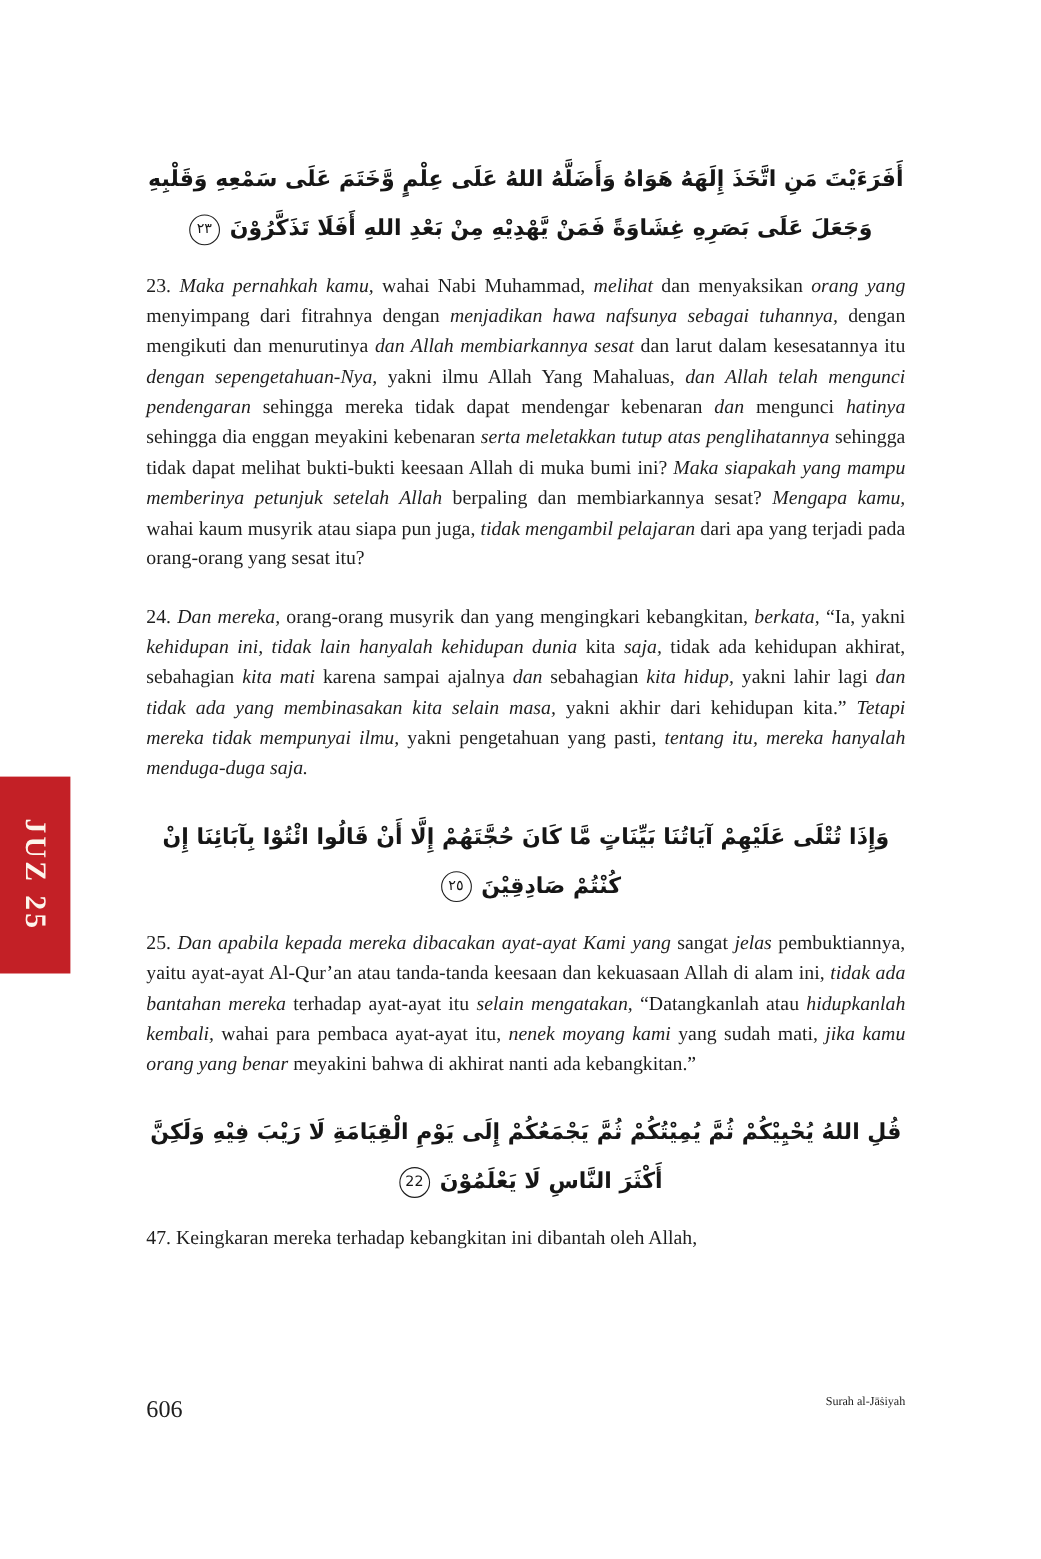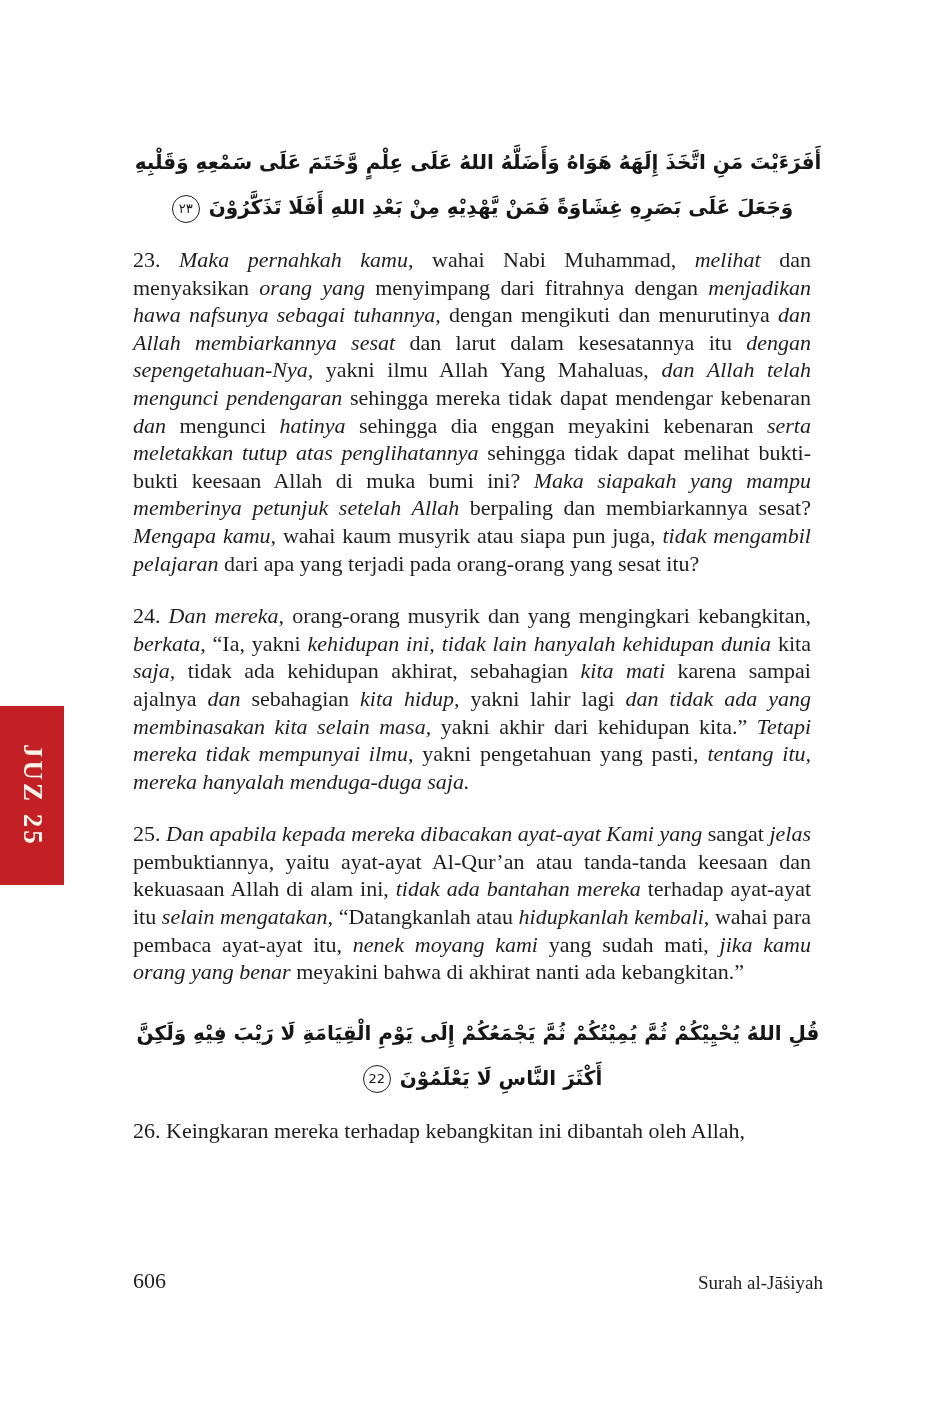--- a/index.html
+++ b/index.html
@@ -48,23 +48,23 @@
     font-size: 13px;
     font-weight: normal;
     text-align: center;
     vertical-align: middle;
     margin: 0 9px;
   }
 
   
   .para {
     text-align: justify;
-    font-size: 22px;
+    font-size: 18px;
     line-height: 27.6px;
-    margin: 0 12px 25px 0;
+    margin: 0 0 25px 0;
   }
   .para em { font-style: italic; }
 
   
   .juz-tab {
     position: absolute;
     left: 0;
     top: 706px;
     width: 64px;
     height: 179px;
@@ -85,44 +85,45 @@
   }
 
   
   .page-footer {
     position: absolute;
     left: 133px;
     top: 1268px;
     width: 690px;
     display: flex;
     justify-content: space-between;
-    align-items: flex-end;
+    align-items: flex-start;
   }
   .page-number {
     font-size: 22px;
     color: #1e1e1e;
   }
   .surah-title {
-    font-size: 19px;
+    font-size: 11px;
     color: #1e1e1e;
     font-family: "Liberation Serif", "DejaVu Serif", serif;
   }
 </style>
 </head>
 <body>
 
 <div class="juz-tab">
   <span class="juz-label">JUZ 25</span>
 </div>
 
 <main class="content" id="content">
     <div class="arabic" dir="rtl"><span class="arabic-text">أَفَرَءَيْتَ مَنِ اتَّخَذَ إِلَهَهُ هَوَاهُ وَأَضَلَّهُ اللهُ عَلَى عِلْمٍ وَّخَتَمَ عَلَى سَمْعِهِ وَقَلْبِهِ وَجَعَلَ عَلَى بَصَرِهِ غِشَاوَةً فَمَنْ يَّهْدِيْهِ مِنْ بَعْدِ اللهِ أَفَلَا تَذَكَّرُوْنَ</span><span class="medallion">٢٣</span></div>
     <p class="para"><span>23. </span><em>Maka pernahkah kamu,</em><span> wahai Nabi Muhammad, </span><em>melihat</em><span> dan menyaksikan </span><em>orang yang</em><span> menyimpang dari fitrahnya dengan </span><em>menjadikan hawa nafsunya sebagai tuhannya,</em><span> dengan mengikuti dan menurutinya </span><em>dan Allah membiarkannya sesat</em><span> dan larut dalam kesesatannya itu </span><em>dengan sepengetahuan-Nya,</em><span> yakni ilmu Allah Yang Mahaluas, </span><em>dan Allah telah mengunci pendengaran</em><span> sehingga mereka tidak dapat mendengar kebenaran </span><em>dan</em><span> mengunci </span><em>hatinya</em><span> sehingga dia enggan meyakini kebenaran </span><em>serta meletakkan tutup atas penglihatannya</em><span> sehingga tidak dapat melihat bukti-bukti keesaan Allah di muka bumi ini? </span><em>Maka siapakah yang mampu memberinya petunjuk setelah Allah</em><span> berpaling dan membiarkannya sesat? </span><em>Mengapa kamu,</em><span> wahai kaum musyrik atau siapa pun juga, </span><em>tidak mengambil pelajaran</em><span> dari apa yang terjadi pada orang-orang yang sesat itu?</span></p>
     <p class="para"><span>24. </span><em>Dan mereka,</em><span> orang-orang musyrik dan yang mengingkari kebangkitan, </span><em>berkata,</em><span> “Ia, yakni </span><em>kehidupan ini, tidak lain hanyalah kehidupan dunia</em><span> kita </span><em>saja,</em><span> tidak ada kehidupan akhirat, sebahagian </span><em>kita mati</em><span> karena sampai ajalnya </span><em>dan</em><span> sebahagian </span><em>kita hidup,</em><span> yakni lahir lagi </span><em>dan tidak ada yang membinasakan kita selain masa,</em><span> yakni akhir dari kehidupan kita.” </span><em>Tetapi mereka tidak mempunyai ilmu,</em><span> yakni pengetahuan yang pasti, </span><em>tentang itu, mereka hanyalah menduga-duga saja.</em></p>
+    <div class="arabic" dir="rtl"><span class="arabic-text">وَإِذَا تُتْلَى عَلَيْهِمْ آيَاتُنَا بَيِّنَاتٍ مَّا كَانَ حُجَّتَهُمْ إِلَّا أَنْ قَالُوا ائْتُوْا بِآبَائِنَا إِنْ كُنْتُمْ صَادِقِيْنَ</span><span class="medallion">٢٥</span></div>
     <p class="para"><span>25. </span><em>Dan apabila kepada mereka dibacakan ayat-ayat Kami yang</em><span> sangat </span><em>jelas</em><span> pembuktiannya, yaitu ayat-ayat Al-Qur’an atau tanda-tanda keesaan dan kekuasaan Allah di alam ini, </span><em>tidak ada bantahan mereka</em><span> terhadap ayat-ayat itu </span><em>selain mengatakan,</em><span> “Datangkanlah atau </span><em>hidupkanlah kembali,</em><span> wahai para pembaca ayat-ayat itu, </span><em>nenek moyang kami</em><span> yang sudah mati, </span><em>jika kamu orang yang benar</em><span> meyakini bahwa di akhirat nanti ada kebangkitan.”</span></p>
     <div class="arabic" dir="rtl"><span class="arabic-text">قُلِ اللهُ يُحْيِيْكُمْ ثُمَّ يُمِيْتُكُمْ ثُمَّ يَجْمَعُكُمْ إِلَى يَوْمِ الْقِيَامَةِ لَا رَيْبَ فِيْهِ وَلَكِنَّ أَكْثَرَ النَّاسِ لَا يَعْلَمُوْنَ</span><span class="medallion">22</span></div>
-    <p class="para"><span>26. Keingkaran mereka terhadap kebangkitan ini dibantah oleh Allah,</span></p>
+    <p class="para"><span>47. Keingkaran mereka terhadap kebangkitan ini dibantah oleh Allah,</span></p>
   </main>
 
 <footer class="page-footer">
   <span class="page-number">606</span>
   <span class="surah-title">Surah al-Jāṡiyah</span>
 </footer>
 
 </body></html>

